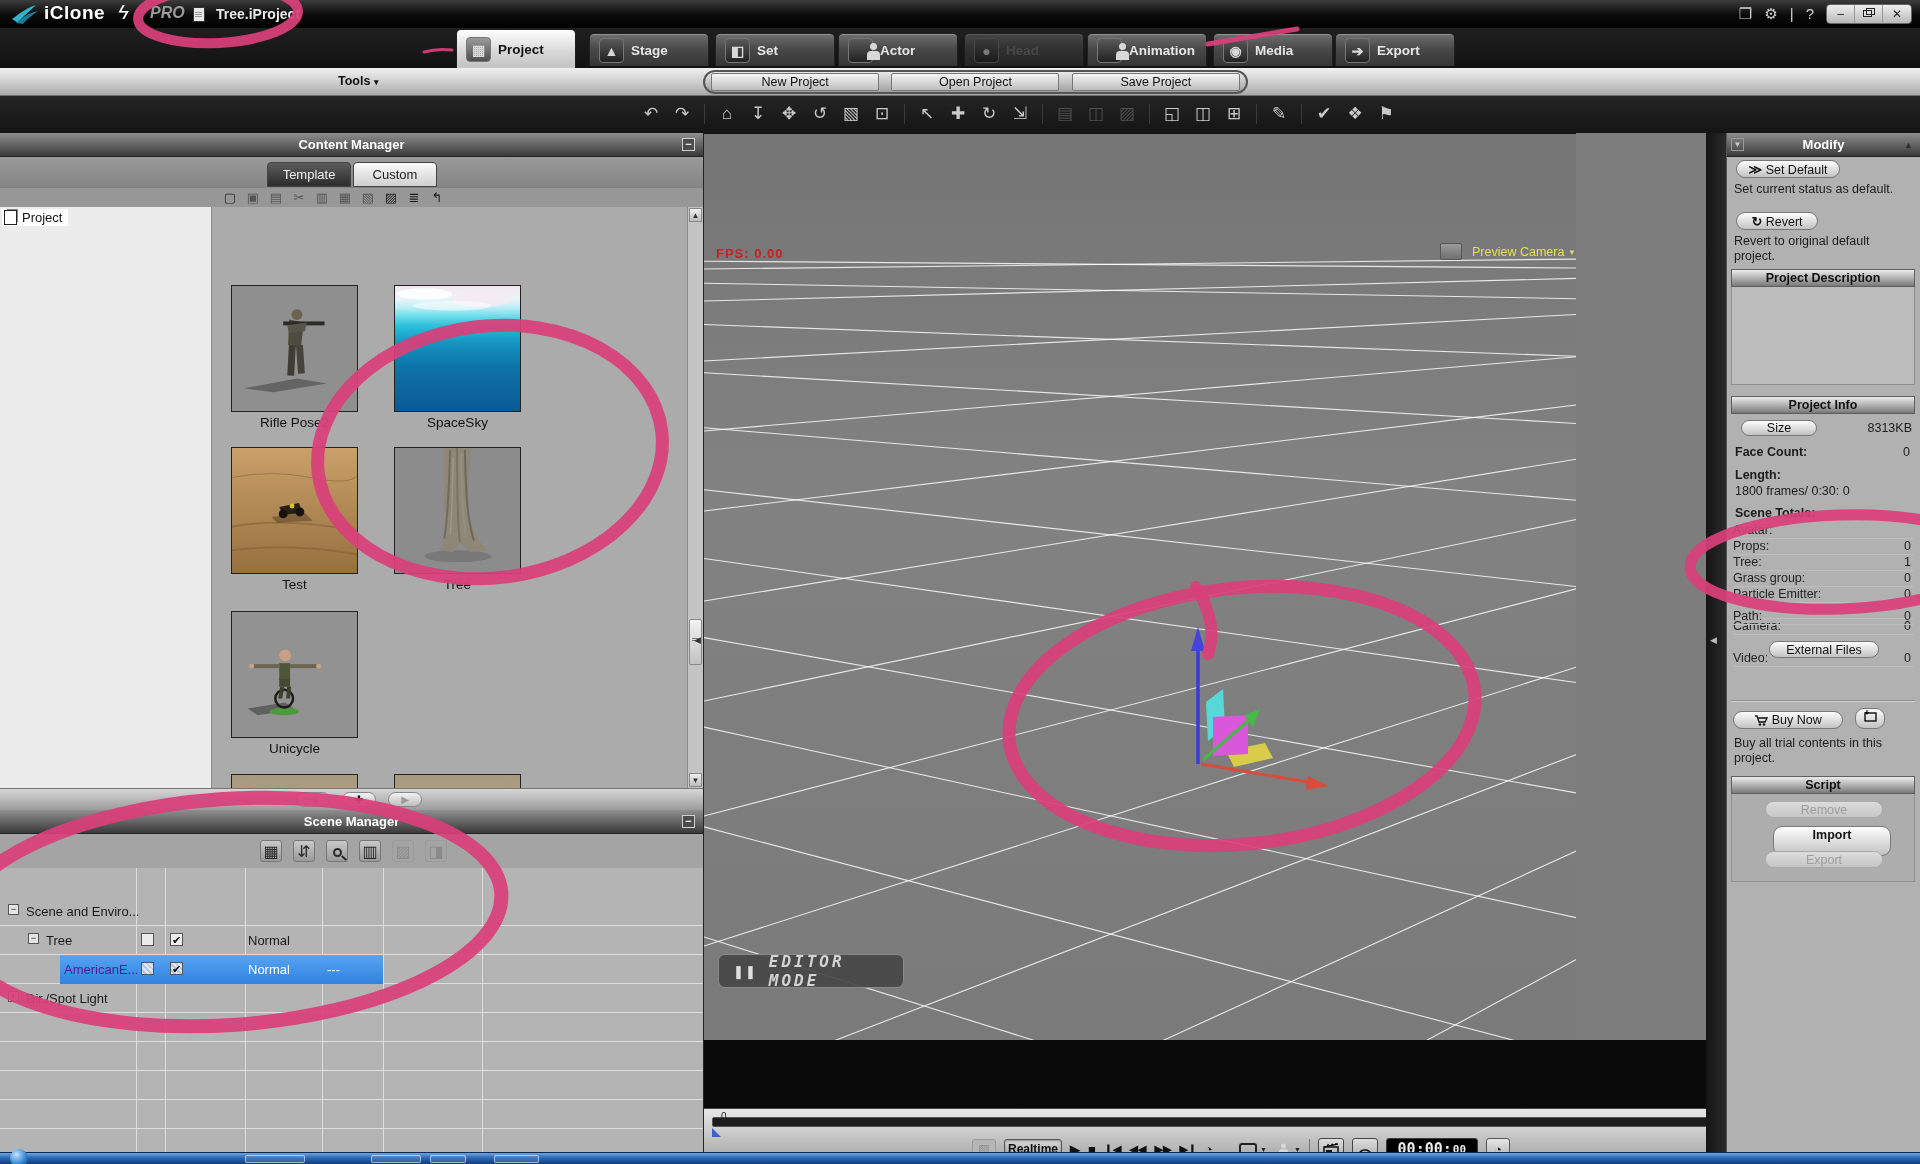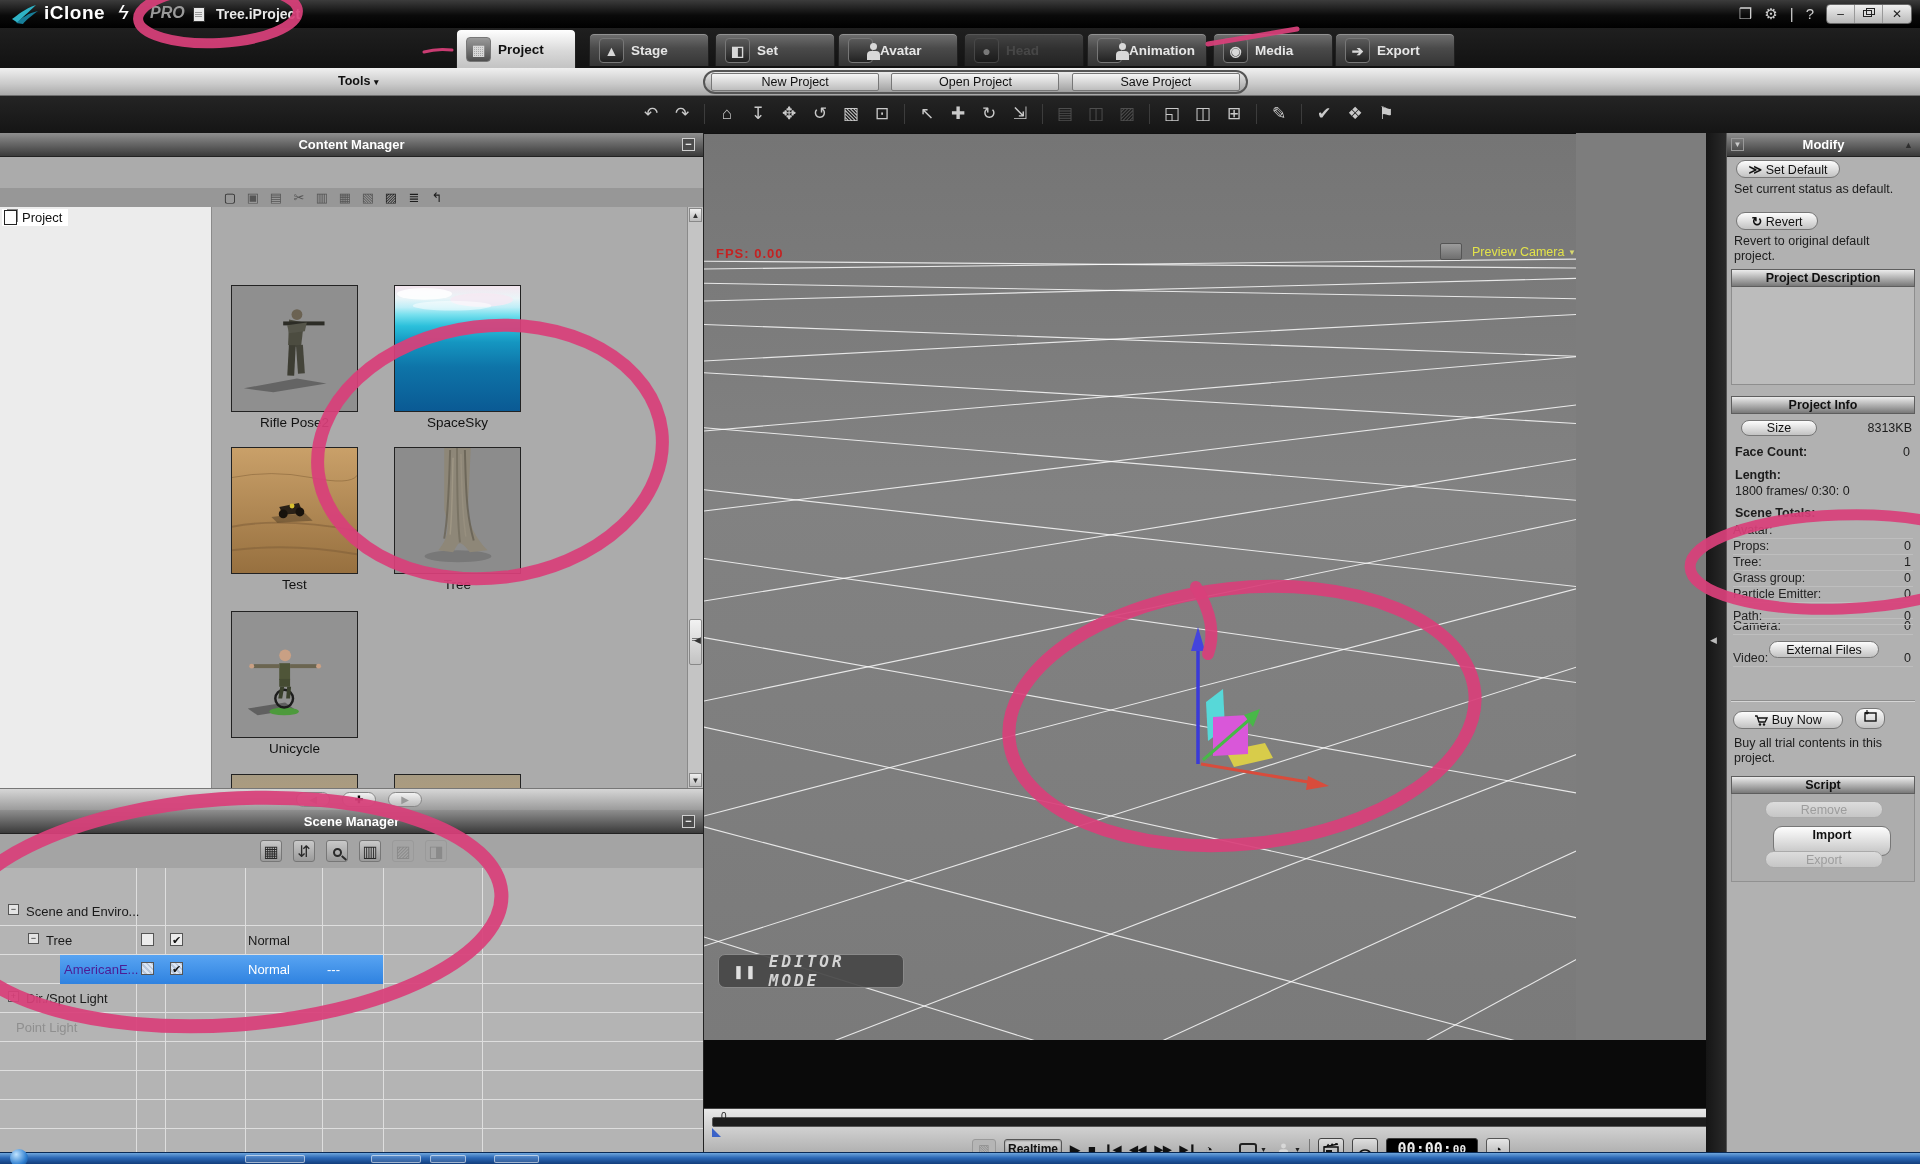--- a/index.html
+++ b/index.html
@@ -172,21 +172,21 @@
   <div class="tab" style="left:589px">
       <span class="tabic">▲</span>
       <span>Stage</span>
     </div>
   <div class="tab" style="left:715px">
       <span class="tabic">◧</span>
       <span>Set</span>
     </div>
   <div class="tab" style="left:838px">
       <span class="tabic"><span class="person"></span></span>
-      <span>Avatar</span>
+      <span>Actor</span>
     </div>
   <div class="tab disabled" style="left:964px">
       <span class="tabic">●</span>
       <span>Head</span>
     </div>
   <div class="tab" style="left:1087px">
       <span class="tabic"><span class="person"></span></span>
       <span>Animation</span>
     </div>
   <div class="tab" style="left:1213px">
@@ -237,20 +237,24 @@
     <span class="tsep"></span>
     <span class="tbi">✔</span>
     <span class="tbi">❖</span>
     <span class="tbi">⚑</span>
   </div>
 </div>
 
 <div class="abs" id="cm">
   <div class="phead"><span>Content Manager</span>
     <span class="minbox">−</span>
+  </div>
+  <div id="cm-tabstrip">
+    <div class="cmtab dark" style="left:267px">Template</div>
+    <div class="cmtab light" style="left:353px">Custom</div>
   </div>
   <div id="cm-icons">
     <span class="cmi on">▢</span>
     <span class="cmi">▣</span>
     <span class="cmi">▤</span>
     <span class="cmi">✂</span>
     <span class="cmi">▥</span>
     <span class="cmi">▦</span>
     <span class="cmi">▧</span>
     <span class="cmi on">▨</span>
@@ -440,23 +444,20 @@
     <div class="selbar" style="left:60px;width:323px"></div>
     <span style="left:64px;color:#4c1d95">AmericanE...</span>
     <span class="cb hatch" style="left:141px"></span>
     <span class="cb hatch" style="left:170px">✔</span>
     <span style="left:248px;color:#fff">Normal</span>
     <span style="left:327px;color:#fff">---</span>
   </div>
   <div class="smrow" style="top:174px">
     <span class="exp" style="left:8px">+</span>
     <span style="left:26px">Dir./Spot Light</span>
-  </div>
-  <div class="smrow" style="top:203px;color:#8f8f8f">
-    <span style="left:16px">Point Light</span>
   </div>
 </div>
 
 <div class="abs" id="vp">
   <svg class="gridsvg" id="vpsvg" width="1002" height="907" viewBox="0 0 1002 907">
     <g id="gridlines" stroke="rgba(255,255,255,.82)" stroke-width="1.1">
         <line x1="0" y1="135" x2="1002" y2="123.6"></line>
         <line x1="1002" y1="135" x2="0" y2="127.2"></line>
         <line x1="0" y1="167" x2="1002" y2="141.0"></line>
         <line x1="1002" y1="167" x2="0" y2="149.2"></line>

